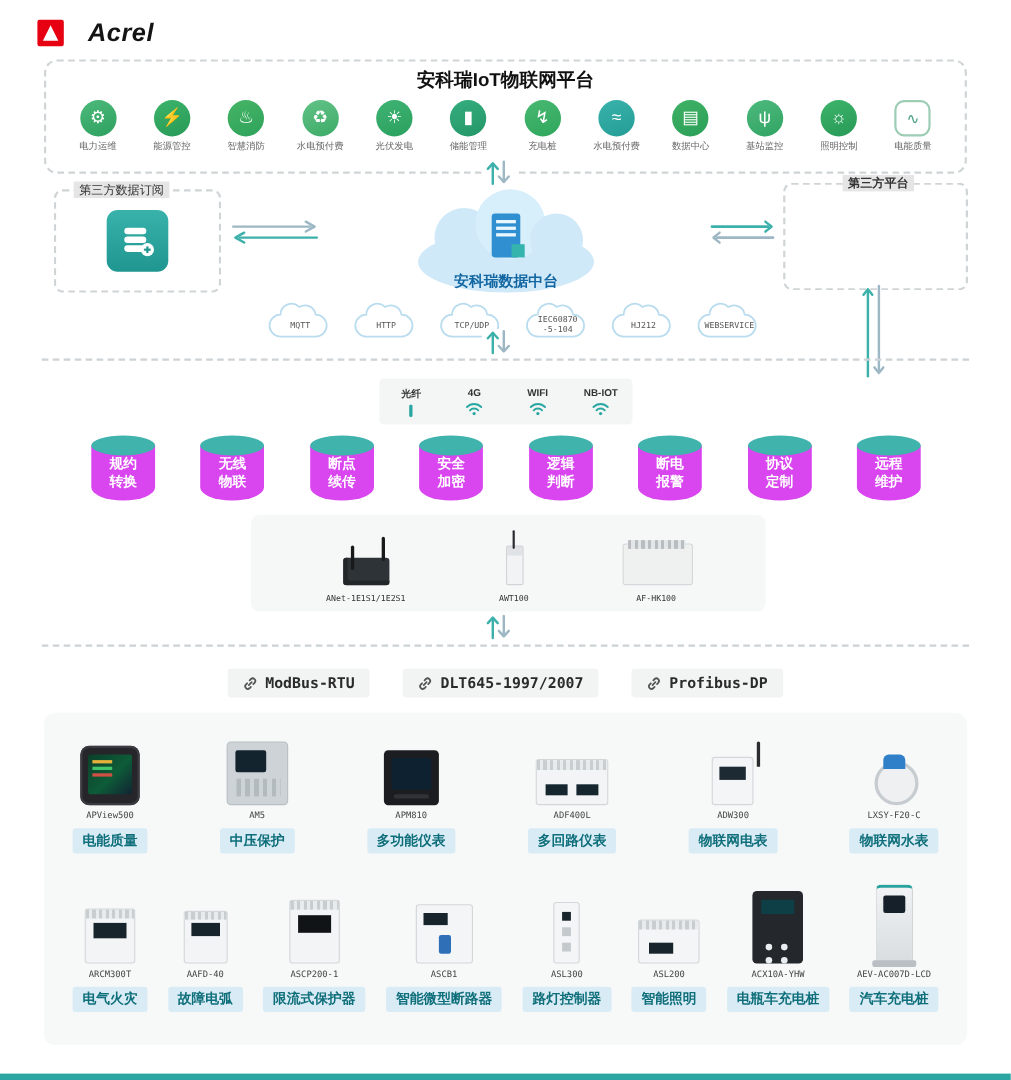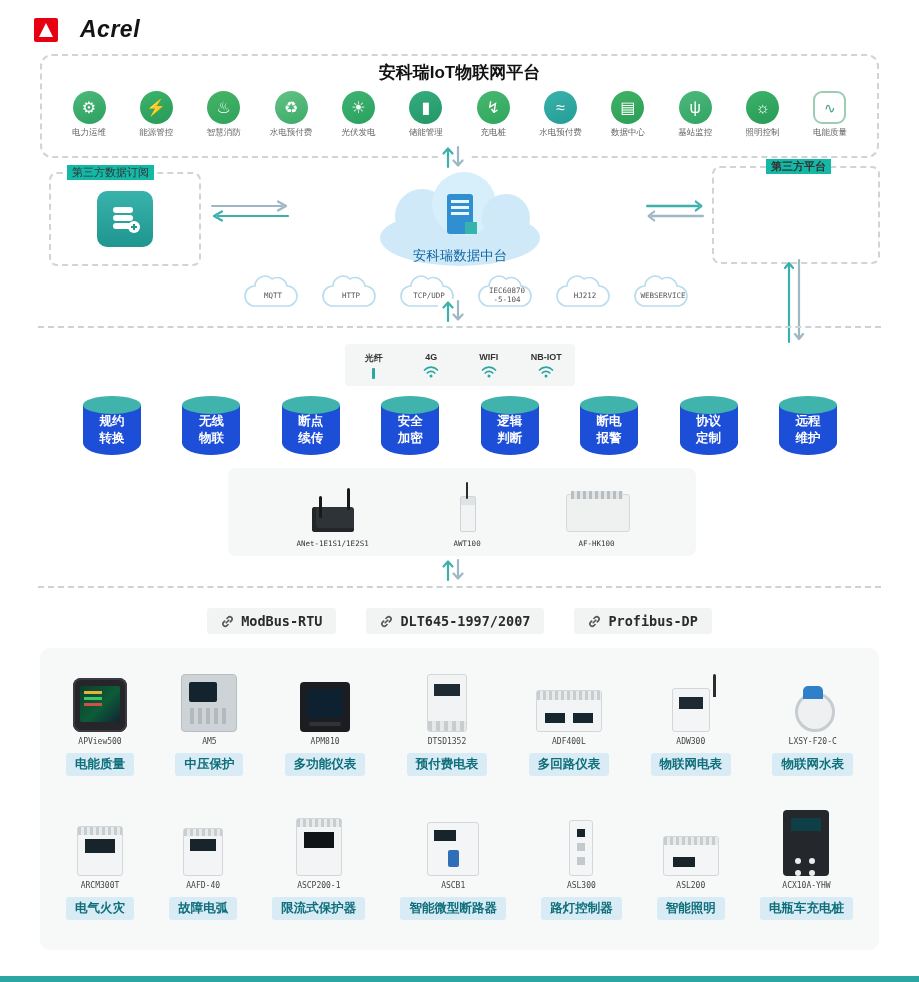--- a/index.html
+++ b/index.html
@@ -44,21 +44,21 @@
   .pos-a3 { left:438px; top:558px; }
   .arrow-h { position:absolute; top:199px; line-height:0; }
   .pos-h1 { left:208px; }
   .pos-h2 { left:644px; }
   .arrow-long { position:absolute; left:782px; top:258px; line-height:0; }
 
   
   .sub-box { position:absolute; border:2px dashed #cfd4d6; border-radius:8px; }
   .sub-left { left:49px; top:172px; width:152px; height:94px; }
   .sub-right { left:712px; top:166px; width:168px; height:98px;font-weight:bold; }
-  .sub-title { position:absolute; top:-9px; background:#14b8a6; padding:0 5px; font-size:11px; color:#333; }
+  .sub-title { position:absolute; top:-9px; background:#e5e5e5; padding:0 5px; font-size:11px; color:#333; }
   .sub-left .sub-title { left:16px; }
   .sub-right .sub-title { left:52px; }
   .db-badge { position:absolute; left:50%; top:50%; transform:translate(-50%,-50%);
     width:56px; height:56px; border-radius:10px;
     background:linear-gradient(180deg,#38b2ab,#1f968f);
     display:flex; align-items:center; justify-content:center; }
 
   .tp-grid { display:grid; grid-template-columns:1fr 1fr; row-gap:9px; column-gap:2px;
     padding:13px 10px 8px 14px; }
   .tp { display:flex; align-items:center; gap:4px; font-size:8.5px; color:#444; white-space:nowrap; }
@@ -67,21 +67,21 @@
   .tp-ic.ali::before { content:"[-]"; color:#ff6a00; font-weight:bold; font-size:7.5px; letter-spacing:-1px; }
   .tp-ic.kd::before { content:"❖"; color:#d6543c; }
   .tp-ic.tx::before { content:"☁"; color:#2f7be0; }
   .tp-ic.az::before { content:"▲"; color:#1490df; font-size:8px; }
   .tp-ic.on::before { content:"☁"; color:#2aa7a1; }
   .tp.azure .tp-label { color:#1490df; }
 
   
   .cloud-wrap { position:absolute; left:366px; top:166px; width:188px; height:104px; }
   .cloud-label { position:absolute; left:0; right:0; bottom:5px; text-align:center;
-    font-size:13.5px; font-weight:normal; color:#1267a3; }
+    font-size:13.5px; font-weight:bold; color:#1267a3; }
 
   
   .pclouds { position:absolute; left:240px; top:272px; display:flex; gap:12px; }
   .pcloud { position:relative; width:66px; height:42px; }
   .pcloud-label { position:absolute; inset:0; display:flex; align-items:center; justify-content:center;
     padding-top:6px; font-family:"DejaVu Sans Mono",monospace; font-size:7.5px; color:#555;
     white-space:pre-line; text-align:center; line-height:1.15; }
 
   
   .divider { position:absolute; left:38px; width:843px; height:0; border-top:2px dashed #ccd2d5; }
@@ -90,21 +90,21 @@
   
   .comm { position:absolute; left:345px; top:344px; width:230px; height:42px;
     background:#f4f5f5; border-radius:4px; display:flex; }
   .comm-item { flex:1; display:flex; flex-direction:column; align-items:center; justify-content:center; gap:3px; }
   .comm-label { font-size:9px; font-weight:bold; color:#333; }
   .fiber-bar { width:3px; height:11px; background:#2aa7a1; border-radius:1px; display:block; }
 
   
   .caps { position:absolute; left:76px; top:396px; width:768px; display:flex; justify-content:space-between; }
   .cap { width:72px; display:flex; justify-content:center; }
-  .cyl { position:relative; width:58px; height:50px; background:#1d4ed8; margin-top:9px;
+  .cyl { position:relative; width:58px; height:50px; background:#d946ef; margin-top:9px;
     border-radius:0 0 29px 29px / 0 0 12px 12px; display:flex; align-items:center; justify-content:center; }
   .cyl::before { content:""; position:absolute; top:-9px; left:0; width:58px; height:18px;
     border-radius:50%; background:#3fb3ac; }
   .cyl-label { position:relative; z-index:1; color:#fff; font-size:12.5px; font-weight:bold;
     line-height:1.35; white-space:pre-line; text-align:center; }
 
   
   .gw-box { position:absolute; left:228px; top:468px; width:468px; height:88px; background:#f6f7f7;
     border-radius:8px; display:flex; justify-content:space-around; align-items:flex-end; padding:8px 26px 8px; }
   .gw { display:flex; flex-direction:column; align-items:center; gap:7px; }
@@ -569,27 +569,20 @@
       </div>
       <div class="prod">
         <div class="prod-img">
             <div class="d-apm810"></div>
           </div>
         <span class="prod-model">APM810</span>
         <span class="prod-label">多功能仪表</span>
       </div>
       <div class="prod">
         <div class="prod-img">
-            <div class="d-dtsd"></div>
-          </div>
-        <span class="prod-model">DTSD1352</span>
-        <span class="prod-label">预付费电表</span>
-      </div>
-      <div class="prod">
-        <div class="prod-img">
             <div class="d-adf"></div>
           </div>
         <span class="prod-model">ADF400L</span>
         <span class="prod-label">多回路仪表</span>
       </div>
       <div class="prod">
         <div class="prod-img">
             <div class="d-adw"></div>
           </div>
         <span class="prod-model">ADW300</span>
@@ -647,17 +640,24 @@
         <span class="prod-model">ASL200</span>
         <span class="prod-label">智能照明</span>
       </div>
       <div class="prod">
         <div class="prod-img">
             <div class="d-acx"></div>
           </div>
         <span class="prod-model">ACX10A-YHW</span>
         <span class="prod-label">电瓶车充电桩</span>
       </div>
+      <div class="prod">
+        <div class="prod-img">
+            <div class="d-aev"></div>
+          </div>
+        <span class="prod-model">AEV-AC007D-LCD</span>
+        <span class="prod-label">汽车充电桩</span>
+      </div>
     </div>
   </div>
 
   <div class="footer-bar"></div>
 </div>
 
 </body></html>

